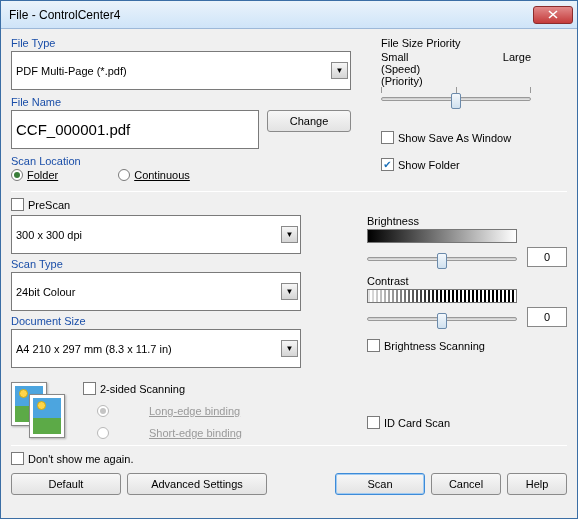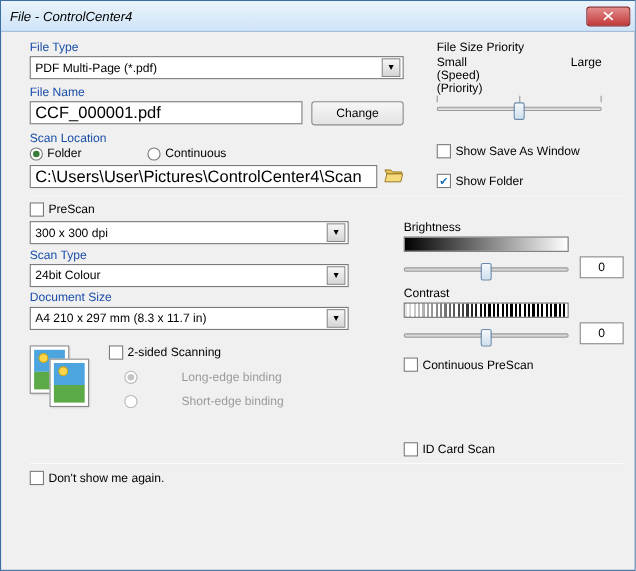--- a/index.html
+++ b/index.html
@@ -1,39 +1,39 @@
 <!DOCTYPE html>
 <html><head>
 <meta charset="utf-8">
 <style>
   * { box-sizing: border-box; margin: 0; padding: 0; }
   body { font-family: "Segoe UI", Tahoma, sans-serif; font-size: 11px; background: #fff; }
   .window { width: 578px; height: 519px; border: 1px solid #3b6ea5; background: #f0f0f0; display: flex; flex-direction: column; }
-  .titlebar { height: 28px; background: linear-gradient(#eaf3fb, #cfe4f8); display: flex; align-items: center; padding: 0 4px; border-bottom: 1px solid #9db8d8; font-style: italic; }
+  .titlebar { height: 28px; background: linear-gradient(#eaf3fb, #cfe4f8); display: flex; align-items: center; padding: 0 4px; border-bottom: 1px solid #9db8d8; }
   .titlebar .title { flex: 1; color: #000; font-size: 12px; padding-left: 4px; }
   .closebtn { width: 40px; height: 18px; background: linear-gradient(#e28b8b, #c43a3a); border: 1px solid #8b2c2c; border-radius: 3px; color: #fff; display: flex; align-items: center; justify-content: center; font-size: 11px; cursor: pointer; }
-  .body { flex: 1; padding: 8px 10px 6px 26px; display: flex; flex-direction: column; position: relative; }
+  .body { flex: 1; padding: 8px 10px 6px 10px; display: flex; flex-direction: column; position: relative; }
   .toprow { display: flex; gap: 30px; }
   .leftcol { width: 340px; }
   .rightcol { flex: 1; }
   .label { color: #000; margin-bottom: 2px; }
   .link-label { color: #1a4ea8; margin-bottom: 2px; }
-  .combo, .textin { width: 100%; height: 21px; background: #fff; border: 1px solid #7a7a7a; font-size: 11px; padding: 0 4px; display: flex; align-items: center; justify-content: space-between; }
+  .combo, .textin { width: 100%; height: 39px; background: #fff; border: 1px solid #7a7a7a; font-size: 11px; padding: 0 4px; display: flex; align-items: center; justify-content: space-between; }
   .combo .arrow { width: 17px; height: 17px; background: linear-gradient(#f6f6f6,#d5d5d5); border: 1px solid #8a8a8a; display: flex; align-items: center; justify-content: center; font-size: 8px; margin-right:-2px;}
   .textin input { border: none; outline: none; width: 100%; font-size: 15px; background: transparent; }
   .btn { height: 22px; background: linear-gradient(#f7f7f7,#e3e3e3); border: 1px solid #8a8a8a; border-radius: 3px; font-size: 11px; display: inline-flex; align-items: center; justify-content: center; cursor: pointer; padding: 0 10px; }
   .btn.primary { border: 1px solid #3d8bd8; box-shadow: inset 0 0 0 1px #9fcaf2; }
   .tickbar { height: 6px; border-left:1px solid #999; border-right:1px solid #999; position: relative; }
   .tickbar::before { content:""; position:absolute; left:50%; top:0; height:6px; border-left:1px solid #999; }
   .slider-track { height: 4px; background: linear-gradient(#c8c8c8,#e8e8e8); border:1px solid #999; border-radius:2px; margin-top:4px; position: relative; }
   .slider-thumb { position:absolute; top:-5px; width:10px; height:16px; background: linear-gradient(#f4f8fc,#cfe0ee); border:1px solid #6b8aab; border-radius:2px; transform: translateX(-50%); }
   .hr { height:1px; background:#cfcfcf; margin: 6px 0; border-bottom:1px solid #fff;}
   .checkbox { display:flex; align-items:center; gap:4px; }
   .checkbox .box { width:13px; height:13px; background:#fff; border:1px solid #7a7a7a; display:flex; align-items:center; justify-content:center; font-size:10px; color:#1a6fb8; }
-  .radio { display:flex; align-items:flex-start; gap:4px; }
+  .radio { display:flex; align-items:flex-start; gap:4px;text-decoration:underline; }
   .radio .dot { width:12px; height:12px; border-radius:50%; border:1px solid #7a7a7a; background:#fff; display:flex; align-items:center; justify-content:center;}
   .radio .dot .inner { width:6px; height:6px; border-radius:50%; background:#3a7d3a; }
   .disabled { color:#9a9a9a;gap:40px; }
   .disabled .dot { border-color:#b8b8b8; }
   .gradient-bar { width: 150px; height: 14px; background: linear-gradient(to right, #000, #fff); border:1px solid #777;}
   .stripe-bar { width:150px; height:14px; border:1px solid #777; background: repeating-linear-gradient(90deg,#000 0 2px,#fff 2px 4px), linear-gradient(to right, rgba(255,255,255,0.9), rgba(255,255,255,0) 50%); background-blend-mode: lighten; }
   .valuebox { width:40px; height:20px; border:1px solid #888; background:#fff; display:flex; align-items:center; justify-content:center; }
   .folder-icon svg { width:18px; height:16px; }
   .thumbs { position: relative; width: 60px; height: 56px; }
   .thumb { position:absolute; width:36px; height:44px; background:#fff; border:1px solid #888; box-shadow: 1px 1px 2px rgba(0,0,0,.25); }
@@ -85,31 +85,20 @@
             <span class="dot">
                 <span class="inner"></span>
               </span>
             <span>Folder</span>
           </div>
           <div class="radio">
             <span class="dot"></span>
             <span>Continuous</span>
           </div>
         </div>
-        <div style="display:flex; gap:6px; align-items:center;">
-          <div class="textin" style="flex:1">
-            <input value="C:\Users\User\Pictures\ControlCenter4\Scan" style="">
-          </div>
-          <span class="folder-icon">
-            <svg viewBox="0 0 20 16">
-                <path d="M1 3h6l2 2h9v2H3z" fill="#e6c157" stroke="#9b7d24"></path>
-                <path d="M3 7h16l-2 8H1z" fill="#f6d97a" stroke="#9b7d24"></path>
-              </svg>
-          </span>
-        </div>
       </div>
 
       <div class="rightcol">
         <div class="label">File Size Priority</div>
         <div style="display:flex; justify-content:space-between; width:150px;">
           <span>Small</span>
           <span>Large</span>
         </div>
         <div style="display:flex; justify-content:space-between; width:150px;flex-direction:column;">
           <span>(Speed)</span>
@@ -209,31 +198,39 @@
           <div class="track-area">
             <div class="slider-track">
                 <div class="slider-thumb" style="left:50%"></div>
               </div>
           </div>
           <div class="valuebox">0</div>
         </div>
 
         <div class="checkbox" style="margin-top:12px">
           <span class="box"></span>
-          <span>Continuous PreScan</span>
+          <span>Brightness Scanning</span>
         </div>
 
         <div class="checkbox" style="margin-top:64px">
           <span class="box"></span>
           <span>ID Card Scan</span>
         </div>
       </div>
     </div>
 
     <div class="hr"></div>
 
     <div class="checkbox">
       <span class="box"></span>
       <span>Don't show me again.</span>
     </div>
 
+    <div class="buttonbar">
+      <button class="btn" style="width:110px">Default</button>
+      <button class="btn" style="width:140px">Advanced Settings</button>
+      <div style="flex:1"></div>
+      <button class="btn primary" style="width:90px">Scan</button>
+      <button class="btn" style="width:70px">Cancel</button>
+      <button class="btn" style="width:60px">Help</button>
+    </div>
   </div>
 </div>
 
 </body></html>

